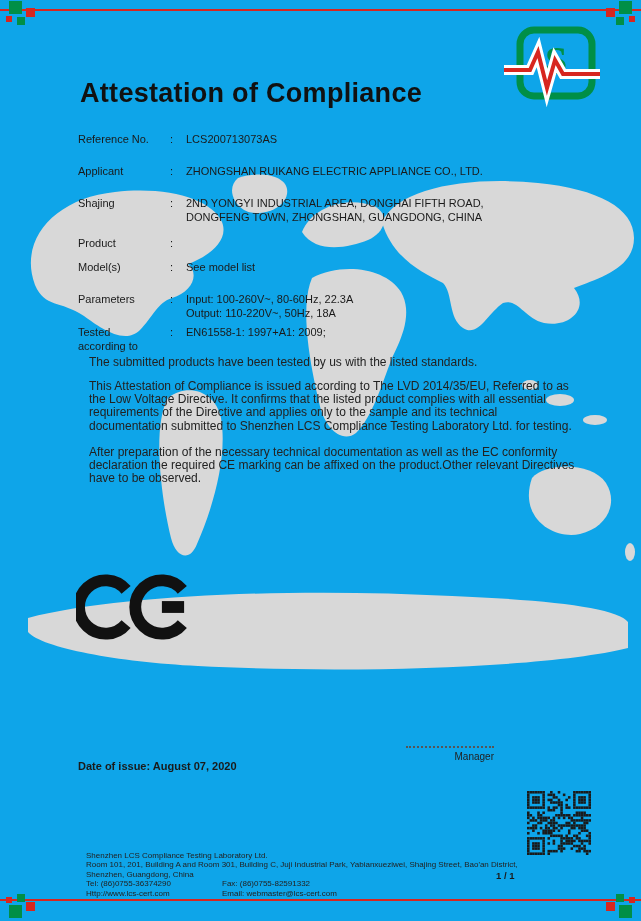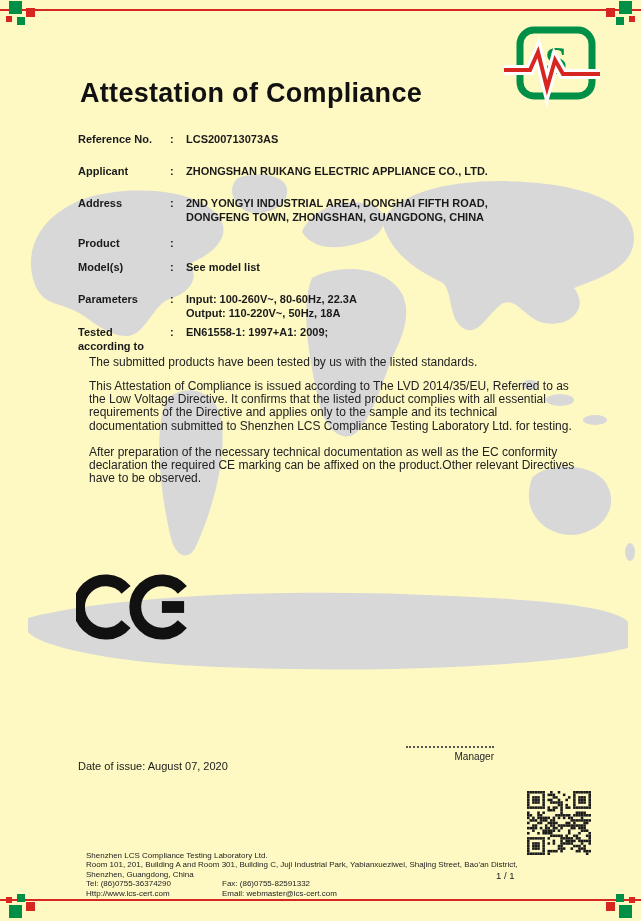--- a/index.html
+++ b/index.html
@@ -1,18 +1,18 @@
 <!DOCTYPE html>
 <html><head>
 <meta charset="utf-8">
 <style>
   *{box-sizing:border-box;margin:0;padding:0}
   html,body{background:#fff}
   body{width:641px;margin:0;font-family:"Liberation Sans",sans-serif}
-  .page{position:relative;width:641px;height:921px;background:#fef9c3;overflow:hidden;color:#1a1a1a}
+  .page{position:relative;width:641px;height:921px;background:#0ea5e9;overflow:hidden;color:#1a1a1a}
 
   
   .hline{position:absolute;left:0;width:641px;height:2px;background:#d7261f;z-index:3}
   .hline.top{top:9px}
   .hline.bot{top:899px}
 
   
   .corner{position:absolute;width:32px;height:27px;z-index:4}
   .corner .sq{position:absolute}
   .g{background:#008f47}
@@ -25,41 +25,41 @@
   .corner.tr{right:5px;top:0;transform:scaleX(-1)}
   .corner.bl{left:5px;top:892px;transform:scaleY(-1)}
   .corner.br{right:5px;top:892px;transform:scale(-1,-1)}
 
   .map{position:absolute;left:0;top:170px;z-index:0}
 
   .logo{position:absolute;left:504px;top:22px;z-index:2}
 
   .title{position:absolute;left:80px;top:78px;font-size:27px;font-weight:bold;letter-spacing:.3px;color:#111;z-index:2}
 
-  .frow{position:absolute;left:78px;width:500px;display:flex;font-size:11px;line-height:13.5px;font-weight:bold;z-index:2}
+  .frow{position:absolute;left:78px;width:500px;display:flex;font-size:11px;line-height:13.5px;font-weight:normal;z-index:2}
   .flabel{width:92px;white-space:pre-line}
   .fcolon{width:16px}
   .fvalue{flex:1;white-space:pre-line}
 
   .para{position:absolute;left:89px;width:488px;font-size:12px;line-height:13.2px;color:#222;z-index:2}
 
   .ce{position:absolute;left:76px;top:570px;z-index:2}
 
   .sig{position:absolute;left:406px;top:746px;width:88px;text-align:right;font-size:10px;color:#222;z-index:2}
   .sigline{border-top:2px dotted #555;height:0;margin-bottom:3px}
 
-  .date{position:absolute;left:78px;top:760px;font-size:11px;font-weight:normal;z-index:2}
+  .date{position:absolute;left:78px;top:760px;font-size:11px;font-weight:bold;z-index:2}
 
   .qr{position:absolute;left:527px;top:791px;width:64px;height:64px;z-index:2}
 
   .footer{position:absolute;left:86px;top:851px;width:438px;font-size:8px;line-height:9.4px;color:#222;z-index:2}
   .fline{display:flex}
   .fcol{width:136px}
 
-  .pagenum{position:absolute;left:496px;top:870px;font-size:9.5px;font-weight:normal;z-index:2}
+  .pagenum{position:absolute;left:496px;top:870px;font-size:9.5px;font-weight:bold;z-index:2}
 </style>
 </head>
 <body>
 
 <div class="page">
 
   <svg class="map" width="641" height="540" viewBox="0 0 641 540">
     <g fill="#d8d8d8">
       <path d="M35,115 C18,70 55,28 115,22 C170,16 212,30 222,52 C230,72 205,88 188,94 C200,104 192,122 172,128 C158,132 152,148 140,160 C124,176 98,156 84,146 C60,130 45,138 35,115 Z"></path>
       <path d="M238,8 C262,0 290,6 287,24 C284,40 258,48 244,40 C231,32 228,16 238,8 Z"></path>
@@ -119,21 +119,21 @@
     <span class="flabel">Reference No.</span>
     <span class="fcolon">:</span>
     <span class="fvalue">LCS200713073AS</span>
   </div>
   <div class="frow" style="top:165px">
     <span class="flabel">Applicant</span>
     <span class="fcolon">:</span>
     <span class="fvalue">ZHONGSHAN RUIKANG ELECTRIC APPLIANCE CO., LTD.</span>
   </div>
   <div class="frow" style="top:197px">
-    <span class="flabel">Address</span>
+    <span class="flabel">Shajing</span>
     <span class="fcolon">:</span>
     <span class="fvalue">2ND YONGYI INDUSTRIAL AREA, DONGHAI FIFTH ROAD,
 DONGFENG TOWN, ZHONGSHAN, GUANGDONG, CHINA</span>
   </div>
   <div class="frow" style="top:237px">
     <span class="flabel">Product</span>
     <span class="fcolon">:</span>
   </div>
   <div class="frow" style="top:261px">
     <span class="flabel">Model(s)</span>

